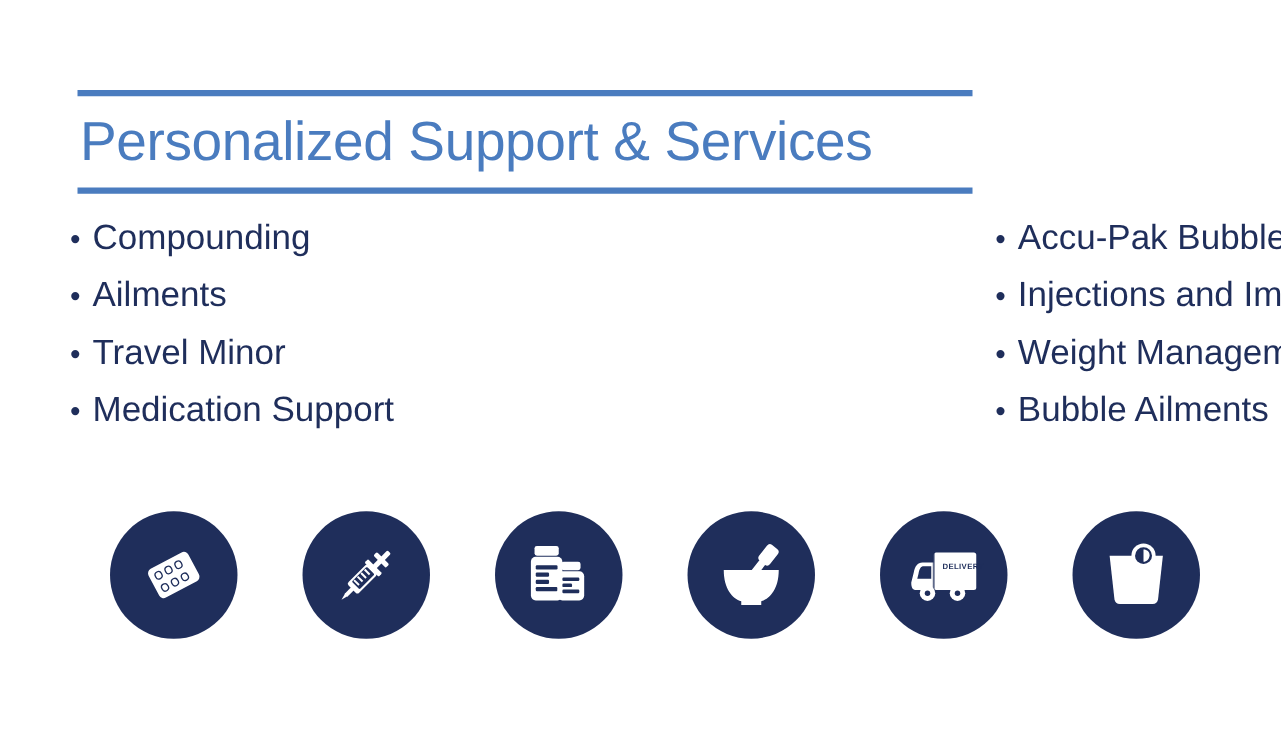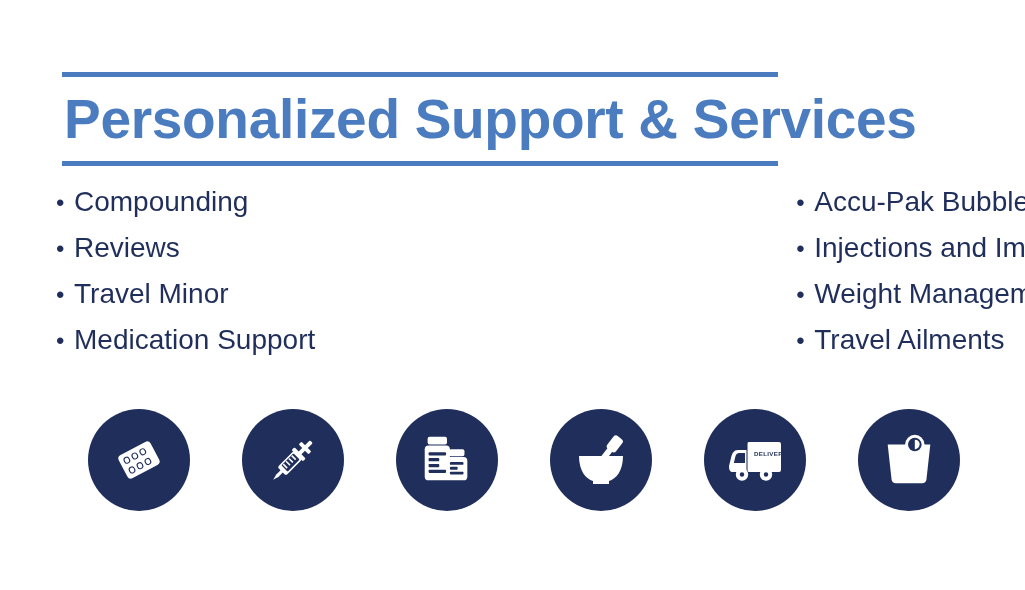--- a/index.html
+++ b/index.html
@@ -21,28 +21,27 @@
     left: 62px;
     top: 72px;
     width: 716px;
   }
   .rule {
     height: 5px;
     background: #4a7cbf;
     width: 100%;
   }
   #page-title {
-    font-size: 55px;
-    font-weight: bold;
+    font-size: 44px;
+    font-weight: normal;
     color: #4a7cbf;
     letter-spacing: -0.3px;
     line-height: 1;
     padding: 15px 2px 14px 2px;
     white-space: nowrap;
-    text-align: center;
   }
 
   
   #services-lists {
     position: absolute;
     left: 0;
     top: 176px;
     width: 1025px;
     display: flex;
   }
@@ -62,21 +61,21 @@
     font-weight: 400;
     white-space: nowrap;
   }
   .service-bullet {
     width: 18px;
     flex: 0 0 18px;
     color: #1f2e5b;
     font-size: 24px;
     line-height: 1;
   }
-  .service-label { line-height: 1; margin-top: 12px; }
+  .service-label { line-height: 1; }
 
   
   #icon-row {
     position: absolute;
     left: 88px;
     top: 409px;
     width: 864px;
     display: flex;
     gap: 52px;
   }
@@ -103,21 +102,21 @@
 
 <div id="services-lists">
 
   <ul class="service-column" id="service-column-left">
     <li class="service-item">
       <span class="service-bullet">•</span>
       <span class="service-label">Compounding</span>
     </li>
     <li class="service-item">
       <span class="service-bullet">•</span>
-      <span class="service-label">Reviews</span>
+      <span class="service-label">Ailments</span>
     </li>
     <li class="service-item">
       <span class="service-bullet">•</span>
       <span class="service-label">Travel Minor</span>
     </li>
     <li class="service-item">
       <span class="service-bullet">•</span>
       <span class="service-label">Medication Support</span>
     </li>
   </ul>
@@ -130,21 +129,21 @@
     <li class="service-item">
       <span class="service-bullet">•</span>
       <span class="service-label">Injections and Immunizations</span>
     </li>
     <li class="service-item">
       <span class="service-bullet">•</span>
       <span class="service-label">Weight Management</span>
     </li>
     <li class="service-item">
       <span class="service-bullet">•</span>
-      <span class="service-label">Travel Ailments</span>
+      <span class="service-label">Bubble Ailments</span>
     </li>
   </ul>
 
 </div>
 
 <div id="icon-row">
 
   <div class="icon-circle">
     <span>
       <svg width="64" height="64" viewBox="0 0 64 64">

